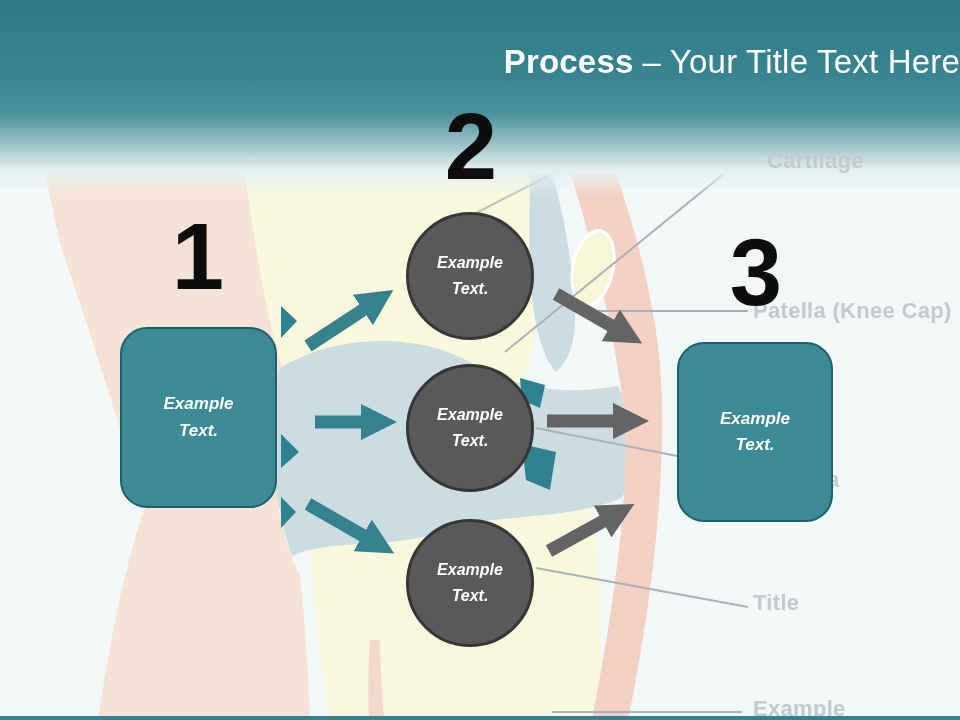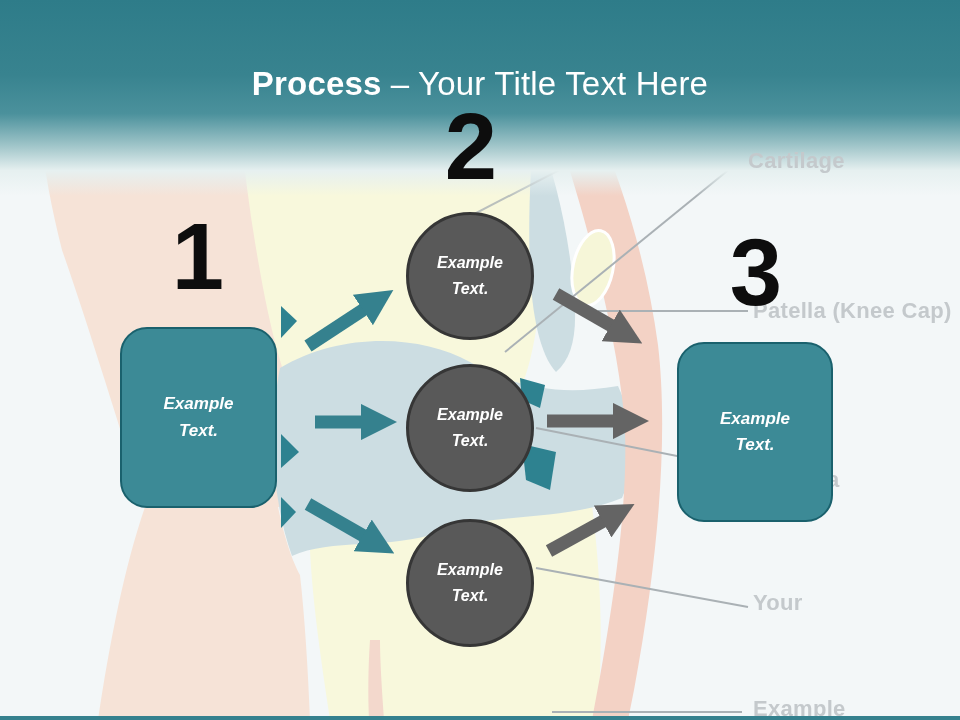--- a/index.html
+++ b/index.html
@@ -9,21 +9,21 @@
   }
   .slide *{box-sizing:border-box;}
   svg.layer{position:absolute;left:0;top:0;}
   
   .header{
     position:absolute;left:0;top:0;width:960px;height:196px;
     background:linear-gradient(180deg,#2e7c89 0%,#38838f 38%,#4b919c 58%,#9ec4c8 74%,#e6f0f0 87%,rgba(243,247,248,0) 100%);
     pointer-events:none;
   }
   .title{
-    position:absolute;left:0;top:66px;width:100%;text-align:center;
+    position:absolute;left:0;top:44px;width:100%;text-align:right;
     color:#ffffff;font-size:33px;line-height:1.1;letter-spacing:.2px;white-space:nowrap;
   }
   .title .tb{font-weight:700;}
   .title .tr{font-weight:400;margin-left:9px;}
   
   .big-num{
     position:absolute;color:#0d0d0d;font-weight:700;font-size:94px;line-height:1;
     text-align:center;width:70px;
   }
   .num1{left:163px;top:210px;}
@@ -47,21 +47,21 @@
   }
   .circ-top{left:406px;top:212px;}
   .circ-mid{left:406px;top:364px;}
   .circ-bot{left:406px;top:519px;}
   .step-circle span{display:block;width:84px;}
   
   .anat-label{
     position:absolute;color:#c4c9cc;font-weight:700;font-size:22px;line-height:1.1;
     white-space:nowrap;letter-spacing:.3px;
   }
-  .lbl-cartilage{left:748px;top:149px;}
+  .lbl-cartilage{left:767px;top:149px;}
   .lbl-patella{left:753px;top:299px;}
   .lbl-hidden{left:827px;top:468px;}
   .lbl-tibia{left:753px;top:591px;}
   .lbl-fibulae{left:753px;top:697px;}
   
   .bottom-bar{position:absolute;left:0;bottom:0;width:960px;height:4px;background:#35818e;}
 </style>
 </head>
 <body>
 
@@ -106,21 +106,21 @@
 
   <div class="header">
     <div class="title">
       <span class="tb">Process</span><span class="tr">– Your Title Text Here</span>
     </div>
   </div>
 
   <div class="anat-label lbl-cartilage">Cartilage</div>
   <div class="anat-label lbl-patella">Patella (Knee Cap)</div>
   <div class="anat-label lbl-hidden">a</div>
-  <div class="anat-label lbl-tibia">Your</div>
+  <div class="anat-label lbl-tibia">Title</div>
   <div class="anat-label lbl-fibulae">Example</div>
 
   <svg class="layer" width="960" height="720" viewBox="0 0 960 720">
     <defs>
       <marker id="head-teal" viewBox="0 0 10 10" refX="2" refY="5" markerWidth="2.8" markerHeight="2.8" orient="auto">
         <path d="M0,0 L10,5 L0,10 Z" fill="#35818e"></path>
       </marker>
       <marker id="head-gray" viewBox="0 0 10 10" refX="2" refY="5" markerWidth="2.8" markerHeight="2.8" orient="auto">
         <path d="M0,0 L10,5 L0,10 Z" fill="#646464"></path>
       </marker>

